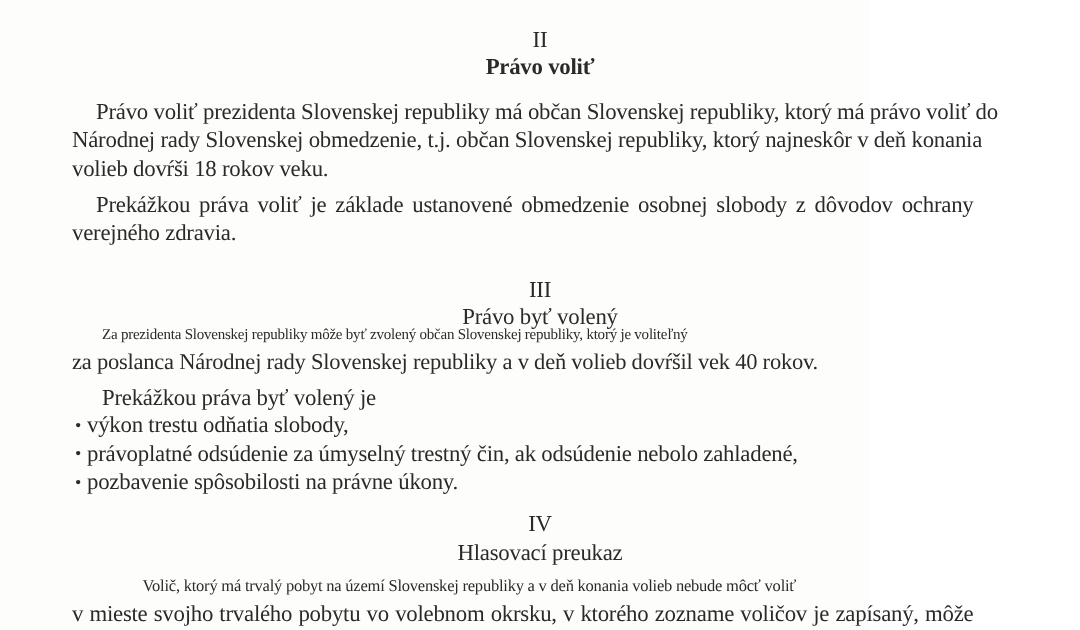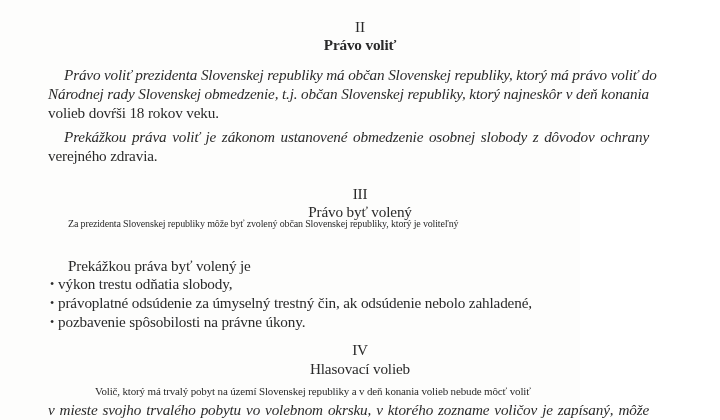--- a/index.html
+++ b/index.html
@@ -35,21 +35,20 @@
     width: 720px;
     text-align: center;
   }
   .just {
     text-align: justify;
     text-align-last: justify;
     white-space: nowrap;
     display: block;
     width: 601px;
     left: 48px;
-    font-style: italic;
   }
   .bullet-dot {
     display: inline-block;
     width: 8px;
     font-size: 12px;
     vertical-align: 1px;
   }
   b.bold {
     font-weight: bold;
   }
@@ -59,42 +58,43 @@
 
 <div class="page">
 
   <div class="abs center" style="top:18px;">II</div>
   <div class="abs center" style="top:36px;font-weight:bold;">Právo voliť</div>
 
   <div class="abs just" style="top:66px; padding-left:16px; width:585px;">Právo voliť prezidenta Slovenskej republiky má občan Slovenskej republiky, ktorý má právo voliť do</div>
   <div class="abs just" style="top:85px;">Národnej rady Slovenskej obmedzenie, t.j. občan Slovenskej republiky, ktorý najneskôr v deň konania</div>
   <div class="abs" style="top:104px; left:48px;">volieb dovŕši 18 rokov veku.</div>
 
-  <div class="abs just" style="top:128px; padding-left:16px; width:585px;">Prekážkou práva voliť je  zákonom  ustanovené  obmedzenie  osobnej  slobody  z dôvodov  ochrany</div>
+  <div class="abs just" style="top:128px; padding-left:16px; width:585px;">Prekážkou práva voliť je  základe  ustanovené  obmedzenie  osobnej  slobody  z dôvodov  ochrany</div>
   <div class="abs" style="top:147px; left:48px;">verejného zdravia.</div>
 
   <div class="abs center" style="top:185px;">III</div>
   <div class="abs center" style="top:203px;">Právo byť volený</div>
 
   <div class="abs" style="top:215px; left:68px; font-size:10px;">Za prezidenta Slovenskej republiky môže byť zvolený občan Slovenskej republiky, ktorý je voliteľný</div>
+  <div class="abs" style="top:234px; left:48px; font-size:15px;">za poslanca Národnej rady Slovenskej republiky a v deň volieb dovŕšil vek 40 rokov.</div>
 
   <div class="abs" style="top:257px; left:68px;">Prekážkou práva byť volený je</div>
 
   <div class="abs" style="top:275px; left:50px;">
     <span class="bullet-dot">•</span><span>výkon trestu odňatia slobody,</span>
   </div>
   <div class="abs" style="top:313px; left:50px;">
     <span class="bullet-dot">•</span><span>pozbavenie spôsobilosti na právne úkony.</span>
   </div>
   <div class="abs" style="top:294px; left:50px;">
     <span class="bullet-dot">•</span><span>právoplatné odsúdenie za úmyselný trestný čin, ak odsúdenie nebolo zahladené,</span>
   </div>
 
   <div class="abs center" style="top:341px;">IV</div>
-  <div class="abs center" style="top:360px;">Hlasovací volieb</div>
+  <div class="abs center" style="top:360px;">Hlasovací preukaz</div>
 
   <div class="abs" style="top:383px; left:70px; font-size:11px;margin-left:25px;">Volič, ktorý má trvalý pobyt na území Slovenskej republiky a v deň konania volieb nebude môcť voliť</div>
   <div class="abs just" style="top:401px;">v mieste svojho trvalého pobytu vo volebnom okrsku, v ktorého zozname voličov je zapísaný, môže</div>
   <div class="abs just" style="top:419px;">
     <span>požiadať </span><b class="bold">obec svojho trvalého pobytu</b><span> o vydanie hlasovacieho preukazu. Obec na základe žiadosti</span>
   </div>
 
 </div>
 
 </body></html>

